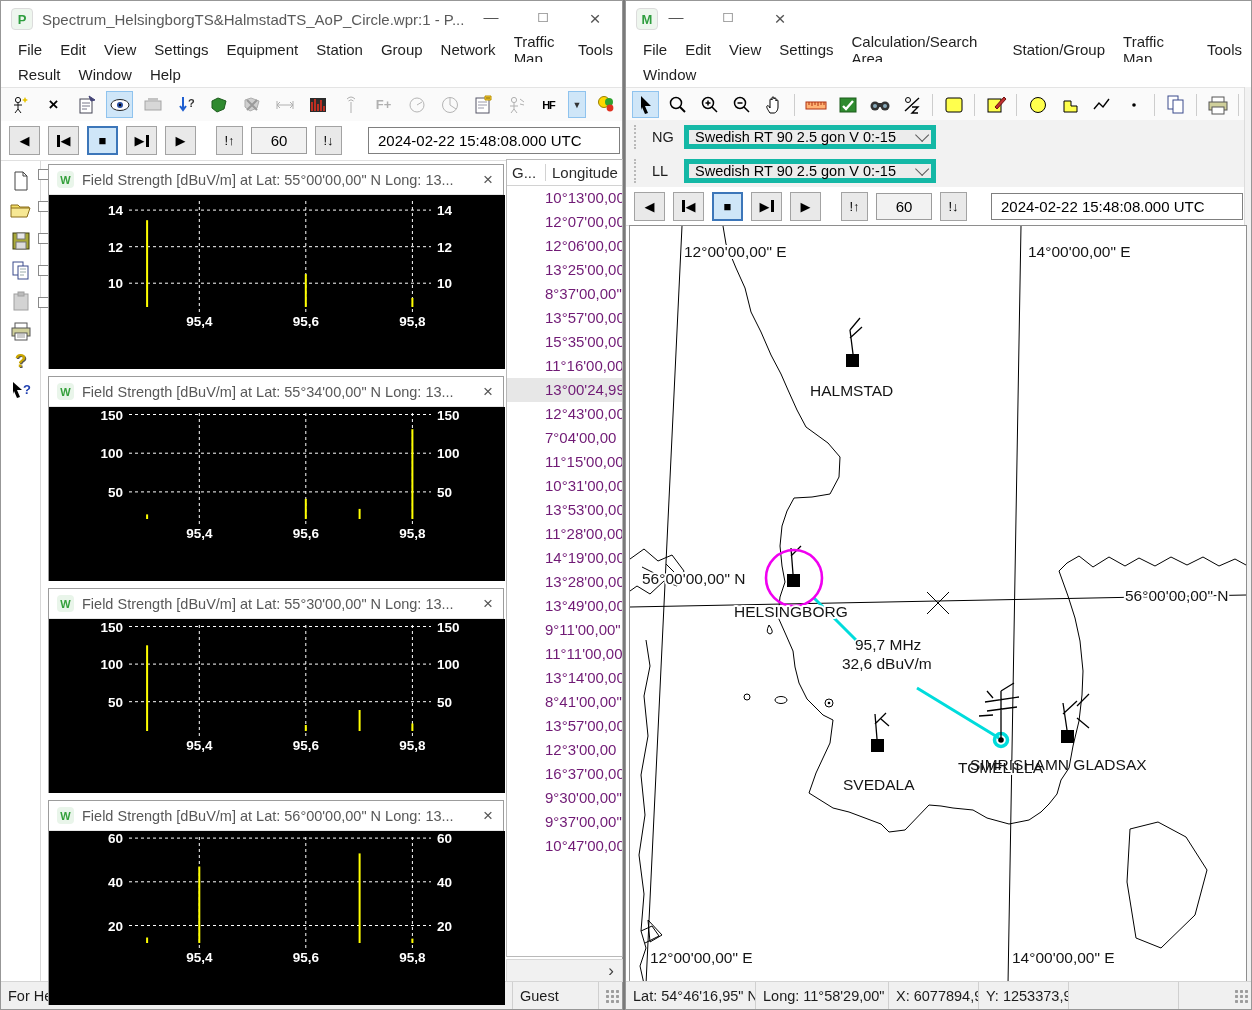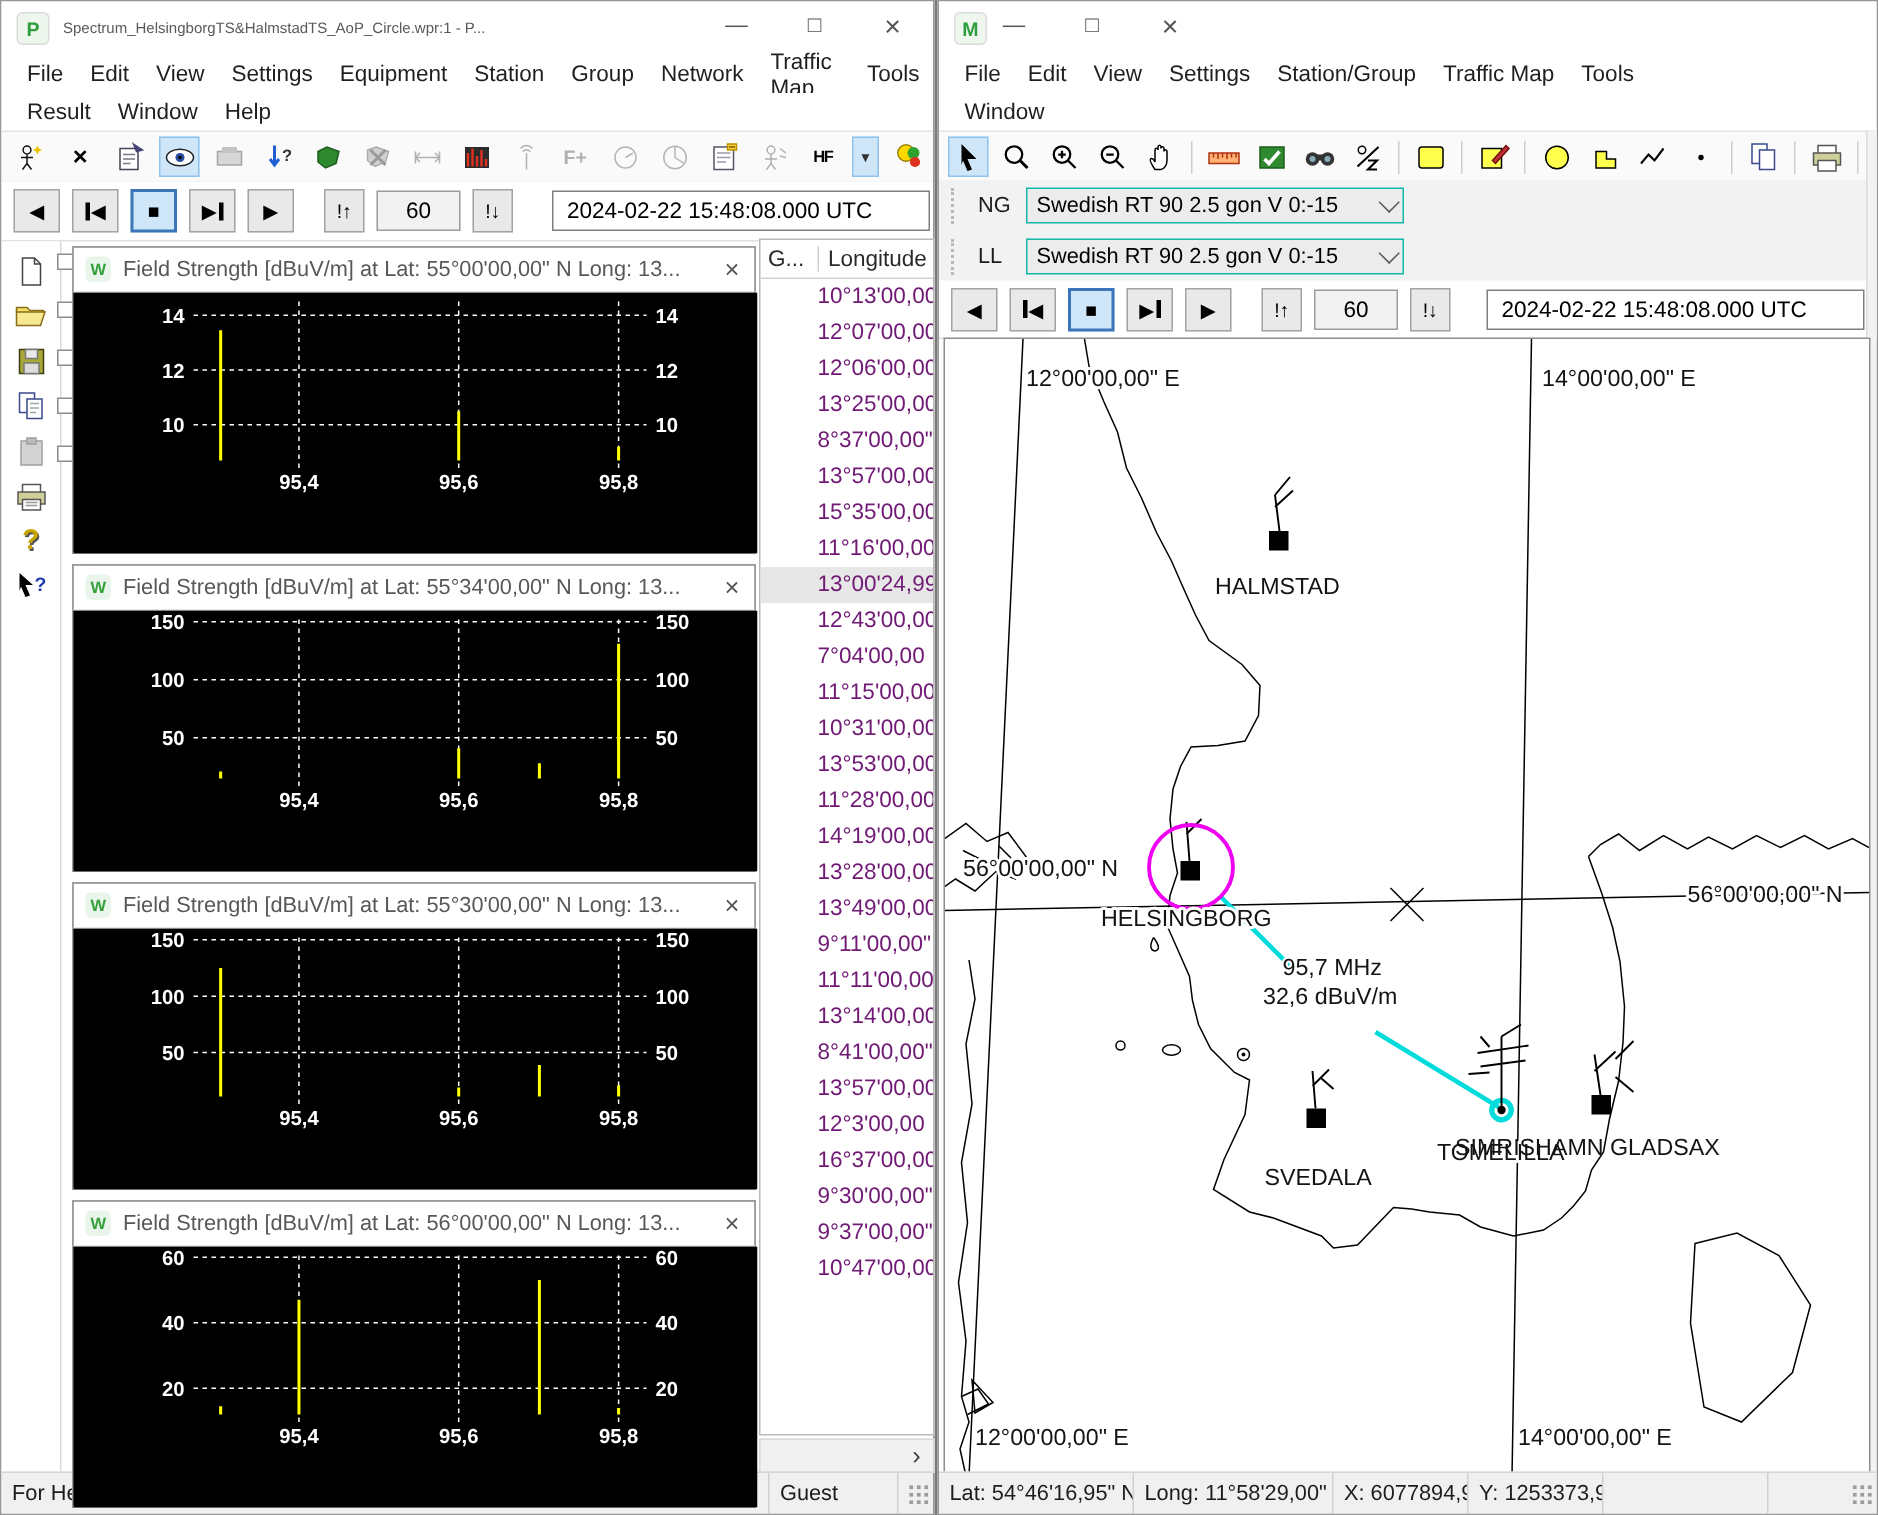--- a/index.html
+++ b/index.html
@@ -3,21 +3,21 @@
 <meta charset="utf-8">
 <style>
   html,body{margin:0;padding:0;background:#7a7a7a;width:1252px;height:1010px;overflow:hidden;
     font-family:"Liberation Sans",sans-serif;}
   #screen{position:relative;width:1252px;height:1010px;}
   .window{position:absolute;top:0;height:1010px;background:#fff;border:1px solid #979797;box-sizing:border-box;}
   #win-left{left:0;width:623px;}
   #win-right{left:625px;width:627px;}
   .titlebar{position:absolute;left:0;top:0;right:0;height:36px;display:flex;align-items:center;gap:9px;padding:0 10px;background:#fff;}
   .app-badge{width:20px;height:20px;border-radius:4px;background:#eef6ee;border:1px solid #dcdcdc;color:#2f9e3f;font-weight:bold;font-size:13px;display:flex;align-items:center;justify-content:center;}
-  .wtitle{flex:1;font-size:10px;color:#5a5a5a;white-space:nowrap;overflow:hidden;}
+  .wtitle{flex:1;font-size:15px;color:#5a5a5a;white-space:nowrap;overflow:hidden;}
   .winbtns{display:flex;gap:34px;margin-right:8px;color:#555;font-size:15px;}
   .winbtns span{width:18px;text-align:center;cursor:default;}
   .menubar{position:absolute;left:0;right:0;height:25px;display:flex;align-items:center;padding-left:8px;background:#fff;font-size:15px;color:#1f1f1f;}
   .menubar.r1{top:36px;}.menubar.r2{top:61px;}
   .menu-item{padding:0 9px;}
   .toolbar{position:absolute;left:0;right:0;top:86px;height:33px;background:#fafafa;border-top:1px solid #e4e4e4;border-bottom:1px solid #dcdcdc;display:flex;align-items:center;padding-left:6px;gap:6px;}
   .tbtn{width:27px;height:27px;display:flex;align-items:center;justify-content:center;flex:0 0 auto;}
   .tbtn.sel{background:#cfe6f8;border:1px solid #8fc3ee;box-sizing:border-box;}
   .tsep{width:1px;height:22px;background:#cdcdcd;margin:0 2px;flex:0 0 auto;}
   .drag{width:4px;height:24px;border-left:2px dotted #b9b9b9;margin-right:4px;flex:0 0 auto;}
@@ -51,21 +51,21 @@
   .lonlist .list-row.selected{background:#e7e7e7;}
   .hscroll{position:absolute;left:505px;top:958px;width:117px;height:23px;background:#f1f1f1;border:1px solid #d7d7d7;box-sizing:border-box;z-index:1;display:flex;align-items:center;justify-content:flex-end;}
   .hscroll .arr{width:22px;text-align:center;color:#3f3f3f;font-size:17px;}
   
   .statusbar{position:absolute;left:0;right:0;bottom:0;height:27px;background:#f0f0f0;border-top:1px solid #d5d5d5;display:flex;align-items:center;font-size:14.5px;color:#1c1c1c;z-index:1;}
   .spanel{height:100%;display:flex;align-items:center;padding-left:7px;border-right:1px solid #d0d0d0;box-sizing:border-box;white-space:nowrap;overflow:hidden;}
   .gripbox{margin-left:auto;width:16px;height:16px;margin-right:2px;background-image:radial-gradient(#9c9c9c 1.4px,transparent 1.5px);background-size:5px 5px;background-position:bottom right;}
   
   .ddrow{position:absolute;left:0;right:0;height:34px;background:#f2f2f2;border-bottom:1px solid #ddd;display:flex;align-items:center;padding-left:8px;gap:8px;}
   .ddlabel{font-size:14.5px;color:#1c1c1c;width:24px;}
-  .dropdown{width:252px;height:24px;background:#ececec;border:1px solid #14b8a6;display:flex;align-items:center;padding:0 6px;font-size:14.5px;box-sizing:border-box;}
+  .dropdown{width:252px;height:24px;background:#ececec;border:5px solid #14b8a6;display:flex;align-items:center;padding:0 6px;font-size:14.5px;box-sizing:border-box;}
   .dropdown .dval{flex:1;white-space:nowrap;overflow:hidden;}
   .chev{width:9px;height:9px;border-right:1.6px solid #5a5a5a;border-bottom:1.6px solid #5a5a5a;transform:rotate(45deg) translateY(-3px);}
   .maparea{position:absolute;left:3px;top:224px;width:618px;height:760px;background:#fff;border:1px solid #8e8e8e;box-sizing:border-box;}
   .edgecol{position:absolute;right:0;top:86px;width:6px;bottom:26px;background:#f2f2f2;border-left:1px solid #dcdcdc;}
   svg text.maplab{font-family:"Liberation Sans",sans-serif;font-size:15.5px;fill:#141414;paint-order:stroke;stroke:#fff;stroke-width:4px;stroke-linejoin:round;}
   svg text.measlab{font-family:"Liberation Sans",sans-serif;font-size:15.5px;fill:#141414;paint-order:stroke;stroke:#fff;stroke-width:3px;}
   .cl{fill:none;stroke:#000;stroke-width:1;}
   .ant{fill:none;stroke:#000;stroke-width:1.3;}
 </style>
 </head>
@@ -466,20 +466,21 @@
       <span>—</span>
       <span>□</span>
       <span style="font-size:19px">×</span>
     </span>
   </header>
   <nav class="menubar r1">
         <span class="menu-item">File</span>
         <span class="menu-item">Edit</span>
         <span class="menu-item">View</span>
         <span class="menu-item">Settings</span>
+        <span class="menu-item">Calculation/Search Area</span>
         <span class="menu-item">Station/Group</span>
         <span class="menu-item">Traffic Map</span>
         <span class="menu-item">Tools</span>
       </nav>
   <nav class="menubar r2">
         <span class="menu-item">Window</span>
       </nav>
 
   <div class="toolbar" style="gap:5px">
     <span class="tbtn sel">

